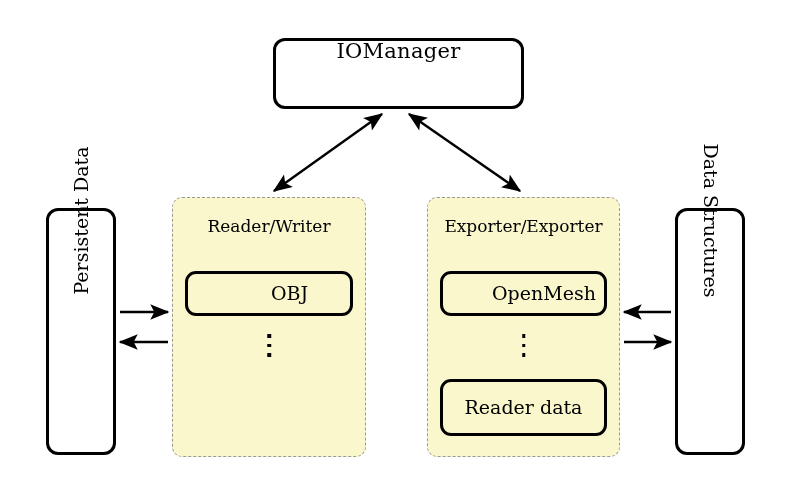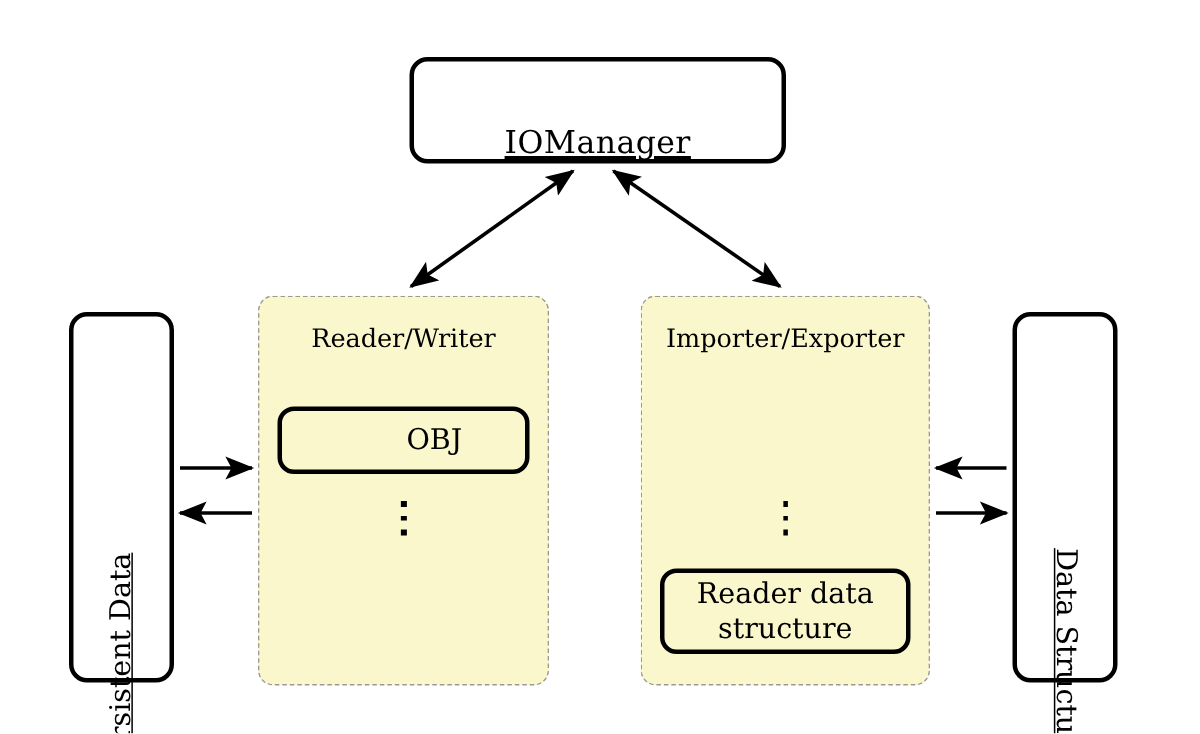--- a/index.html
+++ b/index.html
@@ -21,24 +21,23 @@
   }
 
   
   .solid-box {
     position: absolute;
     border: 3px solid #000000;
     border-radius: 10px;
     background: #ffffff;
     box-sizing: border-box;
     display: flex;
-    align-items: flex-end;
+    align-items: flex-start;
     justify-content: center;
     text-align: center;
-    text-decoration: underline;
   }
 
   
   #iomanager-box {
     left: 273px;
     top: 38px;
     width: 251px;
     height: 71px;
     border-radius: 12px;
   }
@@ -178,32 +177,34 @@
 
     <div class="vdots">
       <i></i>
         <i></i>
         <i></i>
     </div>
 
   </div>
 
   <div class="panel" id="importer-exporter-panel">
-    <div class="panel-title">Importer/Exporter</div>
-
+    <div class="panel-title">Exporter/Exporter</div>
+
+    <div class="inner-box inner-top">
+      <span>OpenMesh</span>
+    </div>
 
     <div class="vdots">
       <i></i>
         <i></i>
         <i></i>
     </div>
 
     <div class="inner-box inner-bottom">
       <span>Reader data</span>
-      <span>structure</span>
     </div>
   </div>
 
   <svg id="arrow-layer" viewBox="0 0 800 489">
     <defs>
       <marker id="ah" markerWidth="9" markerHeight="9" refX="7.4" refY="3.2" orient="auto" markerUnits="strokeWidth">
         <path d="M0,0 L8,3.2 L0,6.4 L1.7,3.2 z" fill="#000000"></path>
       </marker>
       <marker id="ah-start" markerWidth="9" markerHeight="9" refX="0.6" refY="3.2" orient="auto" markerUnits="strokeWidth">
         <path d="M8,0 L0,3.2 L8,6.4 L6.3,3.2 z" fill="#000000"></path>

